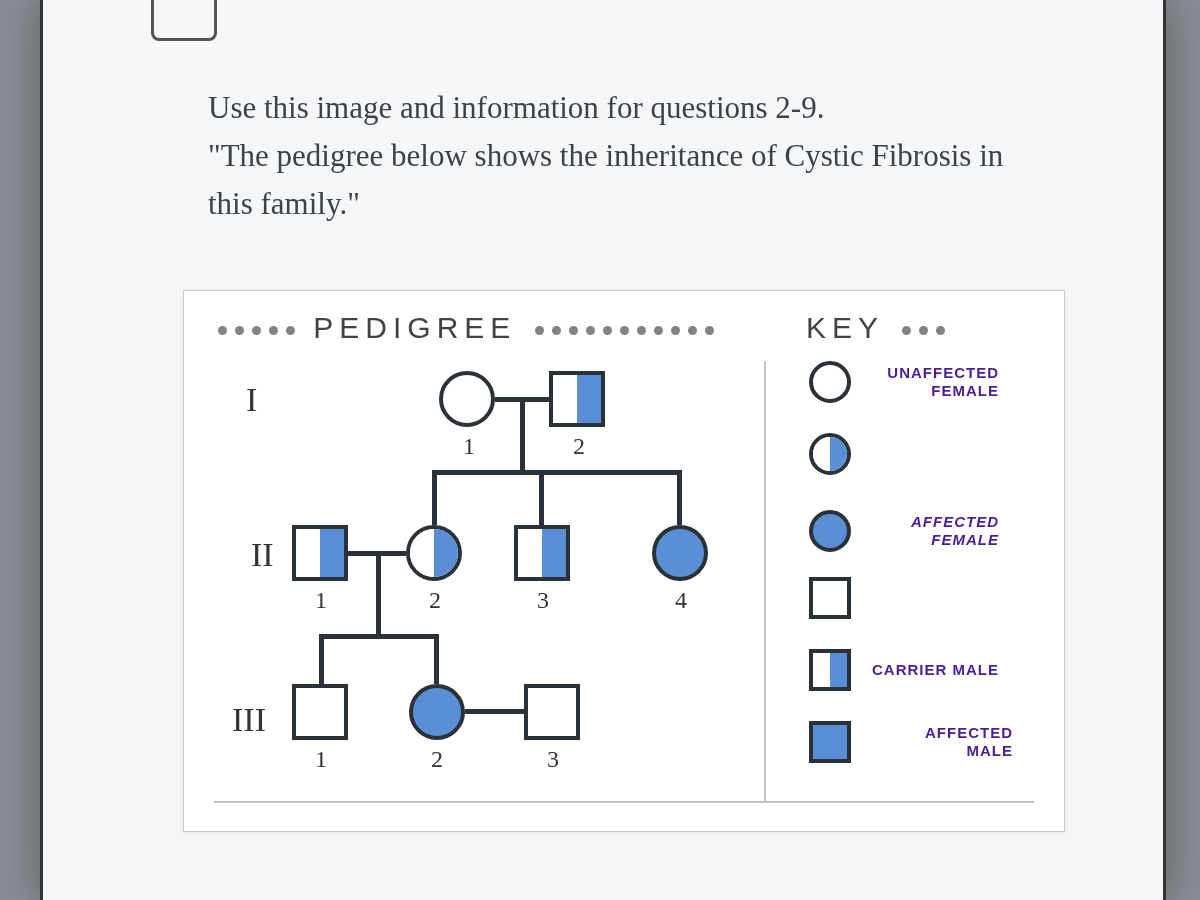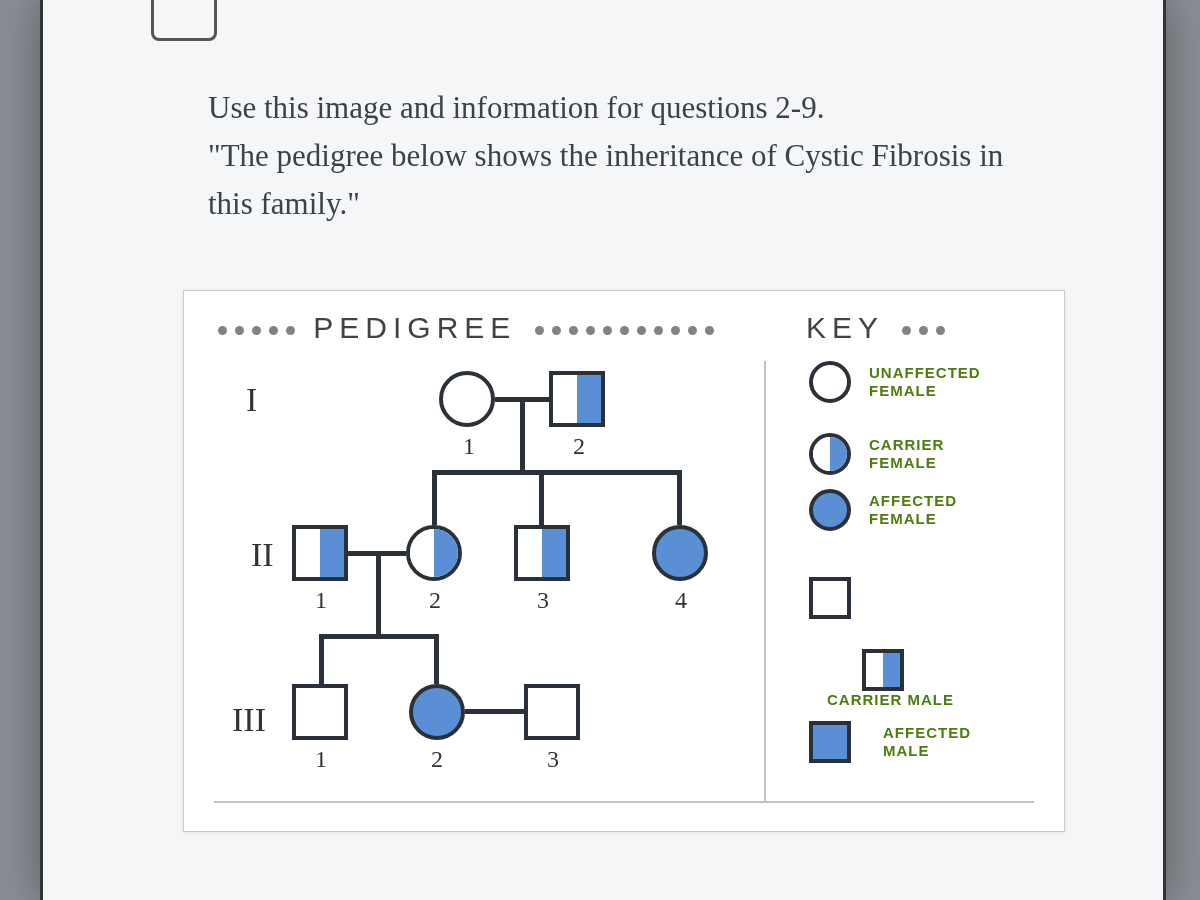--- a/index.html
+++ b/index.html
@@ -16,21 +16,21 @@
   .square{border:4px solid #2b3138;background:#fff;}
   .square.carrier::after{content:"";position:absolute;left:50%;top:-0px;bottom:-0px;width:50%;background:#5a8fd6;}
   .square.affected{background:#5a8fd6;}
   .circle{border:4px solid #2b3138;border-radius:50%;background:#fff;}
   .circle.carrier::after{content:"";position:absolute;inset:0;border-radius:50%;background:linear-gradient(90deg,#fff 0 50%,#5a8fd6 50% 100%);}
   .circle.affected{background:#5a8fd6;}
   .line{position:absolute;background:#2b3138;}
   
   .key-row{position:absolute;left:0;display:flex;align-items:center;}
   .key-shape{width:42px;height:42px;box-sizing:border-box;position:relative;}
-  .key-label{margin-left:18px;font-family:Arial,sans-serif;font-size:15px;font-weight:700;color:#4d7c0f;letter-spacing:1px;line-height:1.2;width:130px;}
+  .key-label{margin-left:18px;font-family:Arial,sans-serif;font-size:15px;font-weight:700;color:#4c1d95;letter-spacing:1px;line-height:1.2;width:130px;text-align:right;}
   .divider{position:absolute;background:#bfc3c8;}
 </style>
 </head>
 <body>
 
 <div class="screen">
   <div class="tab-corner"></div>
 
   <div class="instructions">
     <p>Use this image and information for questions 2-9.</p>
@@ -91,30 +91,29 @@
     <div class="divider" style="left:580px;top:70px;width:2px;height:440px;"></div>
     <div class="divider" style="left:30px;top:510px;width:820px;height:2px;"></div>
 
     <div style="position:absolute;left:625px;top:70px;width:240px;">
       <div class="key-row" style="top:0;">
         <div class="key-shape circle"></div>
         <div class="key-label">UNAFFECTED FEMALE</div>
       </div>
       <div class="key-row" style="top:72px;">
         <div class="key-shape circle carrier"></div>
-        <div class="key-label">CARRIER FEMALE</div>
       </div>
-      <div class="key-row" style="top:128px;">
+      <div class="key-row" style="top:149px;font-style:italic;">
         <div class="key-shape circle affected"></div>
         <div class="key-label">AFFECTED FEMALE</div>
       </div>
       <div class="key-row" style="top:216px;">
         <div class="key-shape square"></div>
       </div>
-      <div class="key-row" style="top:288px;flex-direction:column;">
+      <div class="key-row" style="top:288px;">
         <div class="key-shape square carrier"></div>
         <div class="key-label">CARRIER MALE</div>
       </div>
       <div class="key-row" style="top:360px;gap:14px;">
         <div class="key-shape square affected"></div>
         <div class="key-label">AFFECTED MALE</div>
       </div>
     </div>
 
   </div>

